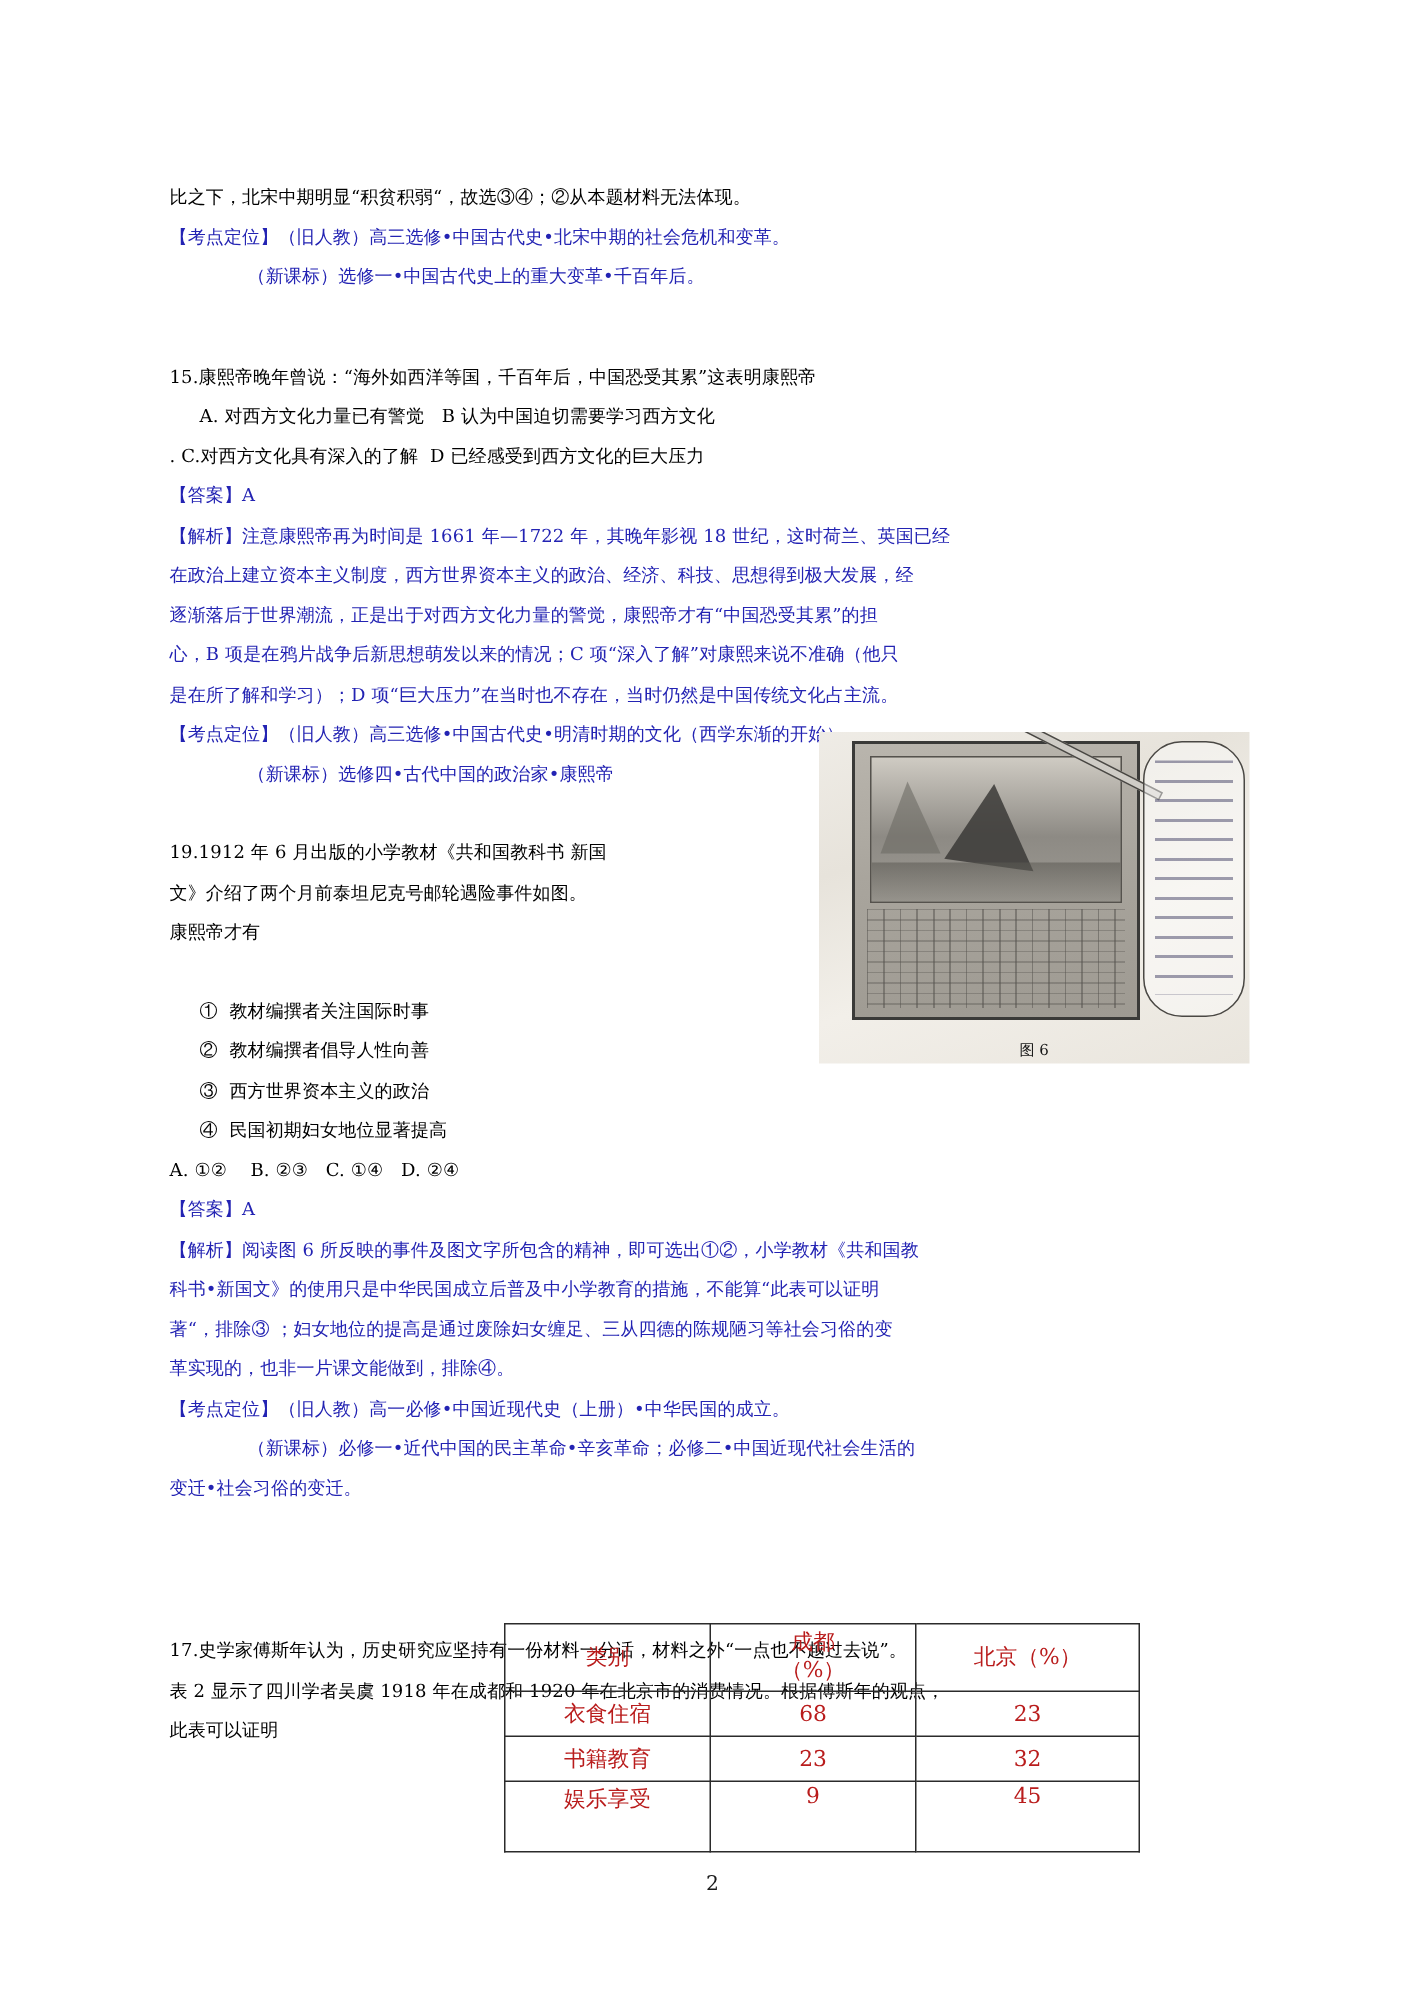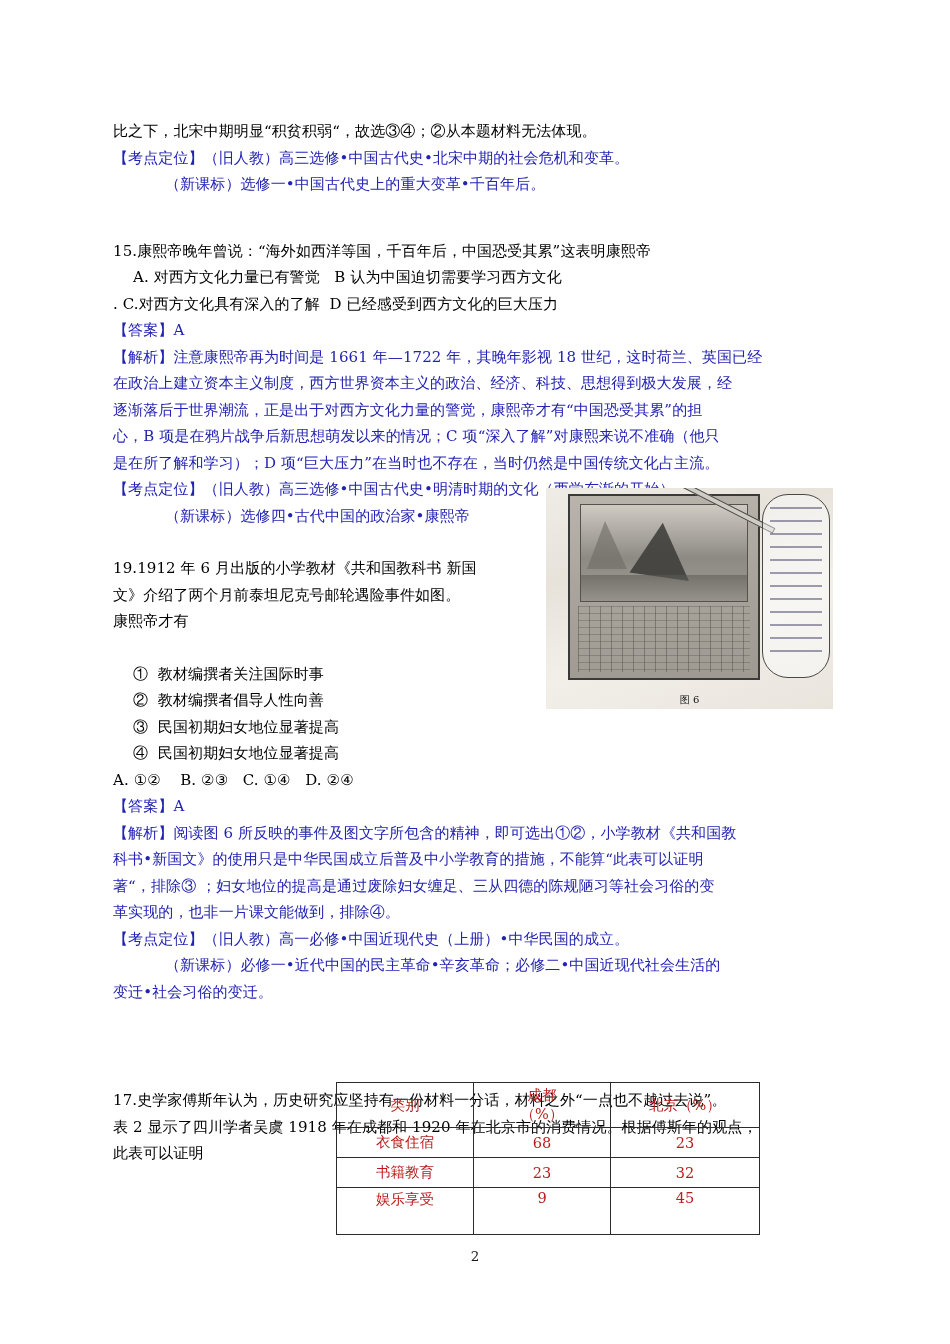--- a/index.html
+++ b/index.html
@@ -21,21 +21,21 @@
     width: 950px;
     height: 1344px;
   }
   .content {
     position: absolute;
     left: 113px;
     top: 118px;
     width: 722px;
   }
   .line {
-    font-size: 15px;
+    font-size: 12px;
     line-height: 26.5px;
     white-space: pre-wrap;
     letter-spacing: 0.1px;
   }
   .blue { color: #2323b3; }
   .black { color: #000000; }
   .indent2 { text-indent: 52px; }
   .indent3 { text-indent: 20px; }
   .gap-md { height: 26px; }
   .gap-lg { height: 40px; }
@@ -211,21 +211,21 @@
 
     <div class="q19-wrap">
       <div class="line black q19-narrow">19.1912 年 6 月出版的小学教材《共和国教科书 新国</div>
       <div class="line black q19-narrow">文》介绍了两个月前泰坦尼克号邮轮遇险事件如图。</div>
       <div class="line black q19-narrow">康熙帝才有</div>
 
       <div class="gap-md"></div>
 
       <div class="line black indent3">①  教材编撰者关注国际时事</div>
       <div class="line black indent3">②  教材编撰者倡导人性向善</div>
-      <div class="line black indent3">③  民国初期妇女地位显著提高</div>
+      <div class="line black indent3">③  西方世界资本主义的政治</div>
       <div class="line black indent3">④  民国初期妇女地位显著提高</div>
       <div class="line black">A. ①②    B. ②③   C. ①④   D. ②④</div>
       <div class="line blue">【答案】A</div>
       <div class="line blue">【解析】阅读图 6 所反映的事件及图文字所包含的精神，即可选出①②，小学教材《共和国教</div>
       <div class="line blue">科书•新国文》的使用只是中华民国成立后普及中小学教育的措施，不能算“此表可以证明</div>
       <div class="line blue">著“，排除③ ；妇女地位的提高是通过废除妇女缠足、三从四德的陈规陋习等社会习俗的变</div>
       <div class="line blue">革实现的，也非一片课文能做到，排除④。</div>
       <div class="line blue">【考点定位】（旧人教）高一必修•中国近现代史（上册）•中华民国的成立。</div>
       <div class="line blue indent2">（新课标）必修一•近代中国的民主革命•辛亥革命；必修二•中国近现代社会生活的</div>
       <div class="line blue">变迁•社会习俗的变迁。</div>

